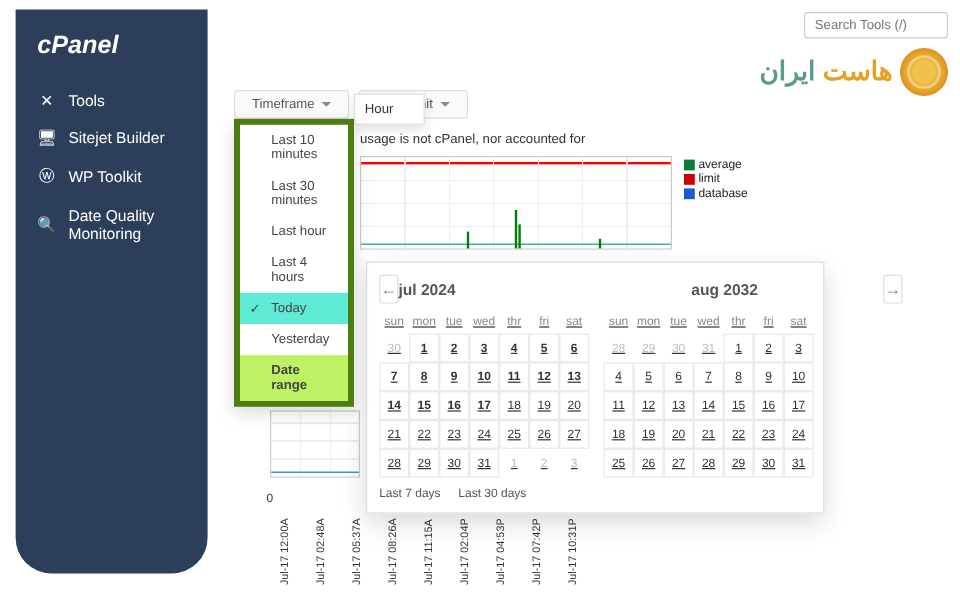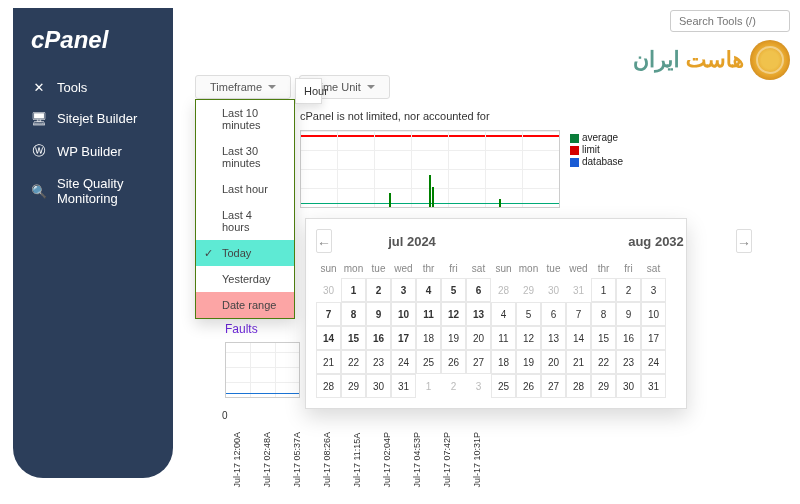--- a/index.html
+++ b/index.html
@@ -1,37 +1,37 @@
 <!DOCTYPE html>
 <html><head>
 <meta charset="utf-8">
 <style>
 * { box-sizing: border-box; margin: 0; padding: 0; }
 body { font-family: -apple-system, BlinkMacSystemFont, "Segoe UI", Arial, sans-serif; font-size: 12px; color: #333; background: #fff; width: 800px; height: 504px; overflow: hidden; position: relative; }
 .sidebar { position: absolute; left: 13px; top: 8px; width: 160px; height: 470px; background: #2c3e5a; border-radius: 0 0 30px 30px; padding: 18px 0; }
-.logo { color: #fff; font-size: 24px; font-weight: bold; font-style: italic; padding: 0 18px 18px; font-family: Arial; }
+.logo { color: #fff; font-size: 21px; font-weight: bold; font-style: italic; padding: 0 18px 18px; font-family: Arial; }
 .nav-item { display: flex; align-items: center; color: #fff; padding: 8px 18px; gap: 10px; font-size: 13px; cursor: pointer; }
 .nav-item .ico { width: 16px; display: inline-flex; justify-content: center; }
 .search { position: absolute; top: 10px; right: 10px; width: 120px; padding: 4px 8px; border: 1px solid #ccc; border-radius: 3px; font-size: 11px; }
 .brand { position: absolute; top: 40px; right: 10px; display: flex; align-items: center; gap: 6px; }
 .brand-text { font-size: 22px; font-weight: bold; }
 .brand-text .b1 { color: #e4a027; }
 .brand-text .b2 { color: #5a9b8e; }
 .brand-circle { width: 40px; height: 40px; border-radius: 50%; background: radial-gradient(circle, #f0c24c 30%, #e4a027 60%, #b87820 90%); position: relative; }
 .brand-circle::after { content: ""; position: absolute; inset: 6px; border-radius: 50%; border: 2px solid rgba(255,255,255,0.4); }
 .main { position: absolute; left: 195px; top: 60px; }
 .dropdowns { display: flex; gap: 8px; margin-top: 15px; }
 .dd-btn { background: #fafafa; border: 1px solid #ddd; padding: 5px 14px; font-size: 11px; color: #555; border-radius: 3px; display: flex; align-items: center; gap: 6px; cursor: pointer; }
 .caret { width: 0; height: 0; border-left: 4px solid transparent; border-right: 4px solid transparent; border-top: 4px solid #888; }
-.dd-menu { position: absolute; top: 24px; left: 0; width: 100px; background: #fff; border: 1px solid #4d7c0f; box-shadow: 0 6px 14px rgba(0,0,0,0.15); z-index: 10; }
+.dd-menu { position: absolute; top: 24px; left: 0; width: 100px; background: #fff; border: 5px solid #4d7c0f; box-shadow: 0 6px 14px rgba(0,0,0,0.15); z-index: 10; }
 .dd-item { padding: 7px 12px 7px 26px; font-size: 11px; color: #444; cursor: pointer; position: relative; }
 .dd-item.selected { background: #5eead4; }
 .dd-item.selected::before { content: "✓"; position: absolute; left: 8px; }
-.dd-item.hover { background: #fca5a5; }
-.unit-menu { position: absolute; top: 78px; left: 295px; width: 27px; background: #fff; border: 1px solid #ddd; padding: 6px 8px; font-size: 11px; box-shadow: 0 4px 10px rgba(0,0,0,0.12); }
+.dd-item.hover { background: #bef264; font-weight: bold; }
+.unit-menu { position: absolute; top: 78px; left: 295px; width: 59px; background: #fff; border: 1px solid #ddd; padding: 6px 8px; font-size: 11px; box-shadow: 0 4px 10px rgba(0,0,0,0.12); }
 .note { position: absolute; top: 110px; left: 300px; font-size: 11px; color: #333; }
 .chart1 { position: absolute; top: 130px; left: 300px; width: 260px; height: 78px; border: 1px solid #ccc; background: linear-gradient(#fff 0%, #fff 100%); }
 .chart1::before { content: ""; position: absolute; top: 4px; left: 0; right: 0; height: 2px; background: red; }
 .chart1 .grid { position: absolute; inset: 0; background-image: repeating-linear-gradient(90deg, transparent 0 36px, #eee 36px 37px), repeating-linear-gradient(0deg, transparent 0 18px, #eee 18px 19px); }
 .chart1 .spike { position: absolute; bottom: 0; width: 2px; background: green; }
 .chart1 .base { position: absolute; left: 0; right: 0; bottom: 3px; height: 1px; background: #0a7; }
 .legend { position: absolute; top: 132px; left: 570px; font-size: 10px; color: #222; }
 .legend .sw { display: inline-block; width: 9px; height: 9px; margin-right: 3px; vertical-align: middle; }
 .legend div { line-height: 12px; }
 .ylabels { position: absolute; top: 242px; left: 195px; font-size: 10px; color: #222; text-align: right; width: 38px; }
@@ -40,22 +40,22 @@
 .chart2 { position: absolute; top: 342px; left: 225px; width: 75px; height: 56px; border: 1px solid #ccc; }
 .chart2 .grid { position: absolute; inset: 0; background-image: repeating-linear-gradient(90deg, transparent 0 24px, #eee 24px 25px), repeating-linear-gradient(0deg, transparent 0 14px, #eee 14px 15px); }
 .chart2 .base { position: absolute; left: 0; right: 0; bottom: 3px; height: 1.5px; background: #1a73d4; }
 .zero { position: absolute; top: 410px; left: 222px; font-size: 10px; }
 .xlabels { position: absolute; top: 432px; left: 232px; display: flex; gap: 20px; }
 .xlabels div { writing-mode: vertical-rl; transform: rotate(180deg); font-size: 9px; color: #333; }
 .calwrap { position: absolute; top: 218px; left: 305px; width: 382px; background: #fff; border: 1px solid #ddd; box-shadow: 0 8px 20px rgba(0,0,0,0.15); padding: 10px; }
 .calhead { display: flex; align-items: center; justify-content: space-between; margin-bottom: 6px; }
 .calnav { width: 24px; height: 24px; border: 1px solid #ddd; display: flex; align-items: center; justify-content: center; font-size: 14px; color: #888; cursor: pointer; border-radius: 2px; }
 .caltitles { display: flex; gap: 84px; }
-.caltitle { font-size: 13px; font-weight: 600; color: #555; width: 160px; text-align: center; }
-.months { display: flex; gap: 0; }
+.caltitle { font-size: 13px; font-weight: 600; color: #555; width: 160px; }
+.months { display: flex; gap: 12px; text-decoration: underline; }
 .month { }
 .dow { display: flex; }
 .dowc { width: 25px; text-align: center; font-size: 10px; color: #888; padding: 4px 0; }
 .days { display: flex; flex-wrap: wrap; width: 175px; }
 .dayc { width: 25px; height: 24px; display: flex; align-items: center; justify-content: center; font-size: 10px; border: 1px solid transparent; }
 .dayc.in { color: #333; border-color: #e8e8e8; cursor: pointer; }
 .dayc.out { color: #bbb; }
 .dayc.sel { font-weight: 700; }
 .quick { margin-top: 8px; font-size: 10px; color: #555; }
 .quick span { margin-right: 12px; cursor: pointer; }
@@ -69,25 +69,25 @@
       <div class="nav-item">
         <span class="ico">✕</span>
         <span>Tools</span>
       </div>
       <div class="nav-item">
         <span class="ico">🖥</span>
         <span>Sitejet Builder</span>
       </div>
       <div class="nav-item">
         <span class="ico">ⓦ</span>
-        <span>WP Builder</span>
+        <span>WP Toolkit</span>
       </div>
       <div class="nav-item">
         <span class="ico">🔍</span>
-        <span>Site Quality Monitoring</span>
+        <span>Date Quality Monitoring</span>
       </div>
     </div>
 </div>
 
 <input class="search" placeholder="Search Tools (/)" style="">
 
 <div class="brand">
   <span class="brand-text"><span class="b1">هاست</span> <span class="b2">ایران</span></span>
   <span class="brand-circle"></span>
 </div>
@@ -113,21 +113,21 @@
       <div class="dd-btn">
           <span>Time Unit</span>
           <span class="caret"></span>
         </div>
     </div>
   </div>
 </div>
 
 <div class="unit-menu">Hour</div>
 
-<div class="note">cPanel is not limited, nor accounted for</div>
+<div class="note">usage is not cPanel, nor accounted for</div>
 
 <div class="chart1">
   <div class="grid"></div>
   <div class="base"></div>
   <div class="spike" style="left:88px;height:14px"></div>
   <div class="spike" style="left:128px;height:32px"></div>
   <div class="spike" style="left:131px;height:20px"></div>
   <div class="spike" style="left:198px;height:8px"></div>
 </div>
 
@@ -264,13 +264,17 @@
           <div class="dayc in">25</div>
           <div class="dayc in">26</div>
           <div class="dayc in">27</div>
           <div class="dayc in">28</div>
           <div class="dayc in">29</div>
           <div class="dayc in">30</div>
           <div class="dayc in">31</div>
         </div>
       </div>
   </div>
+  <div class="quick">
+    <span>Last 7 days</span>
+    <span>Last 30 days</span>
+  </div>
 </div>
 
 </body></html>

